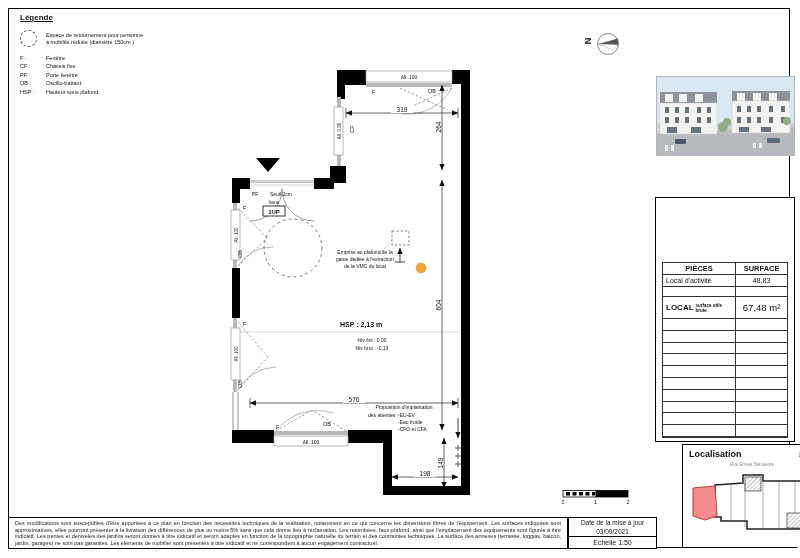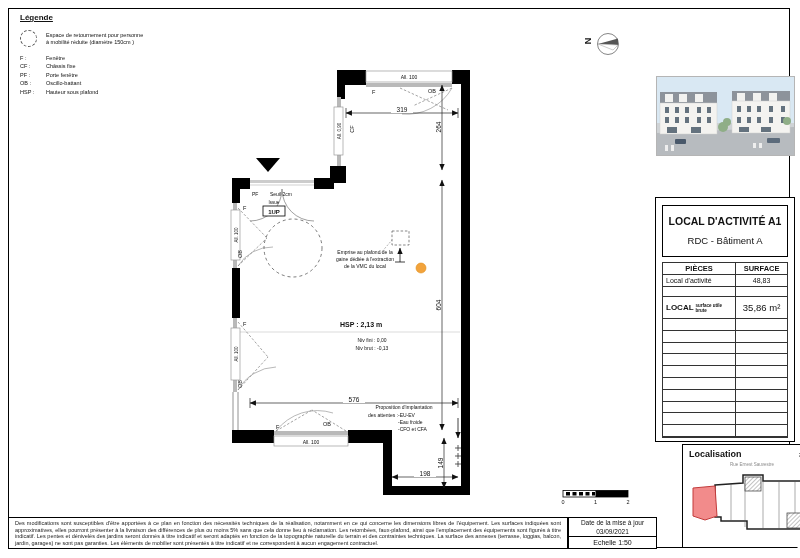--- a/index.html
+++ b/index.html
@@ -330,36 +330,32 @@
             <rect x="8" y="68" width="3" height="6"></rect>
             <rect x="14" y="68" width="3" height="6"></rect>
             <rect x="96" y="66" width="3" height="5"></rect>
             <rect x="102" y="66" width="3" height="5"></rect>
           </g>
       </g>
     </svg>
   </div>
 
   <div class="tb-outer abs">
-    <div class="tb-title">
-      <div class="t1">LOCAL D'ACTIVITÉ A1</div>
-      <div class="t2">RDC - Bâtiment A</div>
-    </div>
     <div class="tb-table" style="grid-template-rows:12px 12px 10px 22px repeat(10,11.8px);">
       <div class="cell hdr">PIÈCES</div>
       <div class="cell hdr">SURFACE</div>
       <div class="cell">Local d'activité</div>
       <div class="cell">48,83</div>
       <div class="cell"></div>
         <div class="cell"></div>
       <div class="cell">
         <span class="total-l">LOCAL</span>
         <span class="total-note">surface utile brute</span>
       </div>
-      <div class="cell total-v">35,86 m²</div>
+      <div class="cell total-v">67,48 m²</div>
       <div class="cell"></div>
         <div class="cell"></div>
       <div class="cell"></div>
         <div class="cell"></div>
       <div class="cell"></div>
         <div class="cell"></div>
       <div class="cell"></div>
         <div class="cell"></div>
       <div class="cell"></div>
         <div class="cell"></div>

